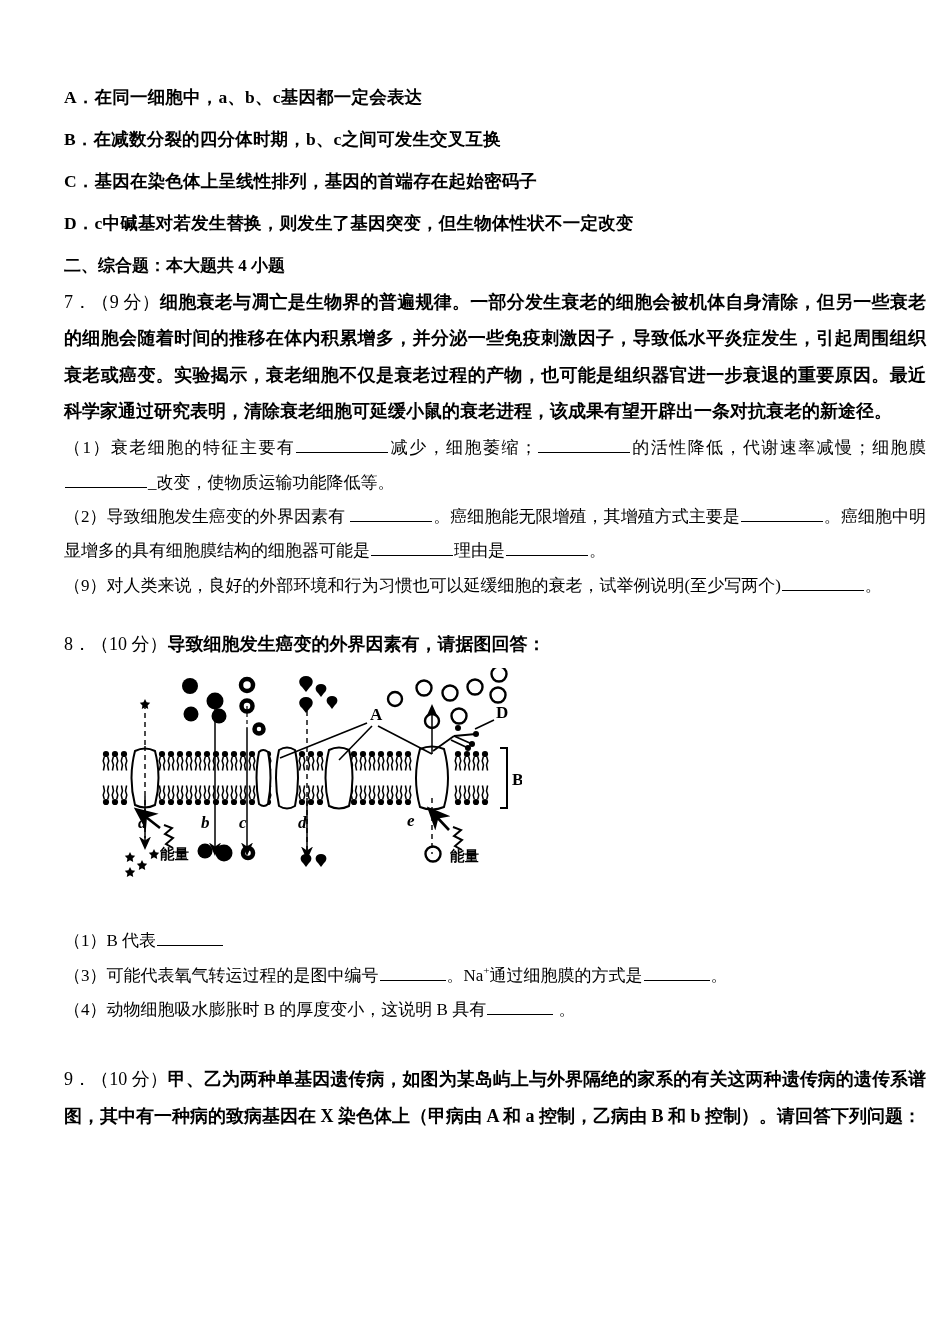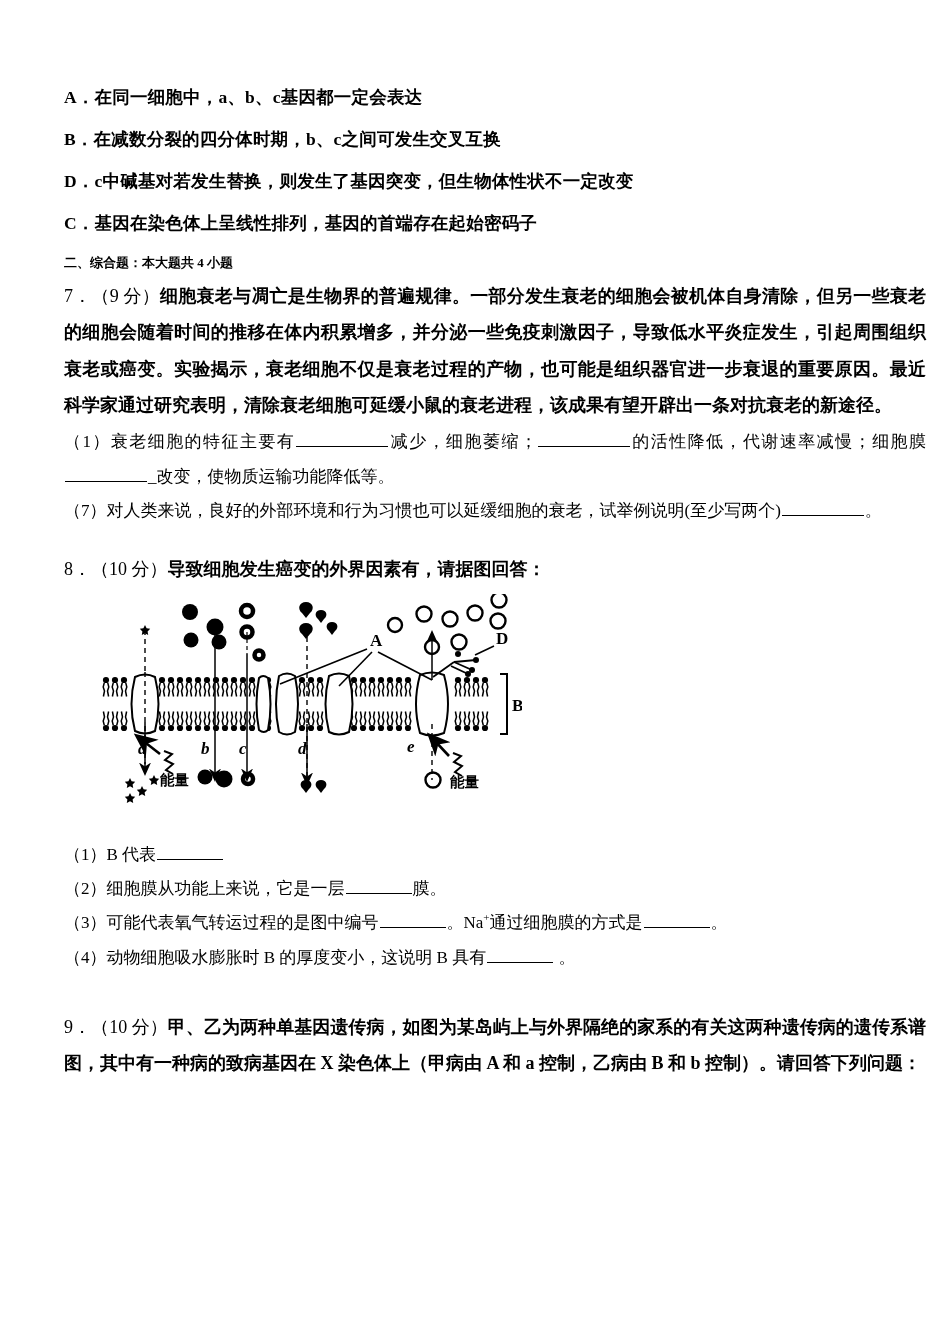--- a/index.html
+++ b/index.html
@@ -35,21 +35,21 @@
     font-weight: bold;
     line-height: 1.55;
     margin: 0 0 15px 0;
     letter-spacing: 0.2px;
   }
   .choice .optlabel {
     font-family: "Liberation Serif", serif;
     font-weight: bold;
   }
   .sec-head {
-    font-size: 13px;
+    font-size: 17px;
     font-weight: bold;
     margin: 10px 0 6px 0;
     line-height: 1.5;
   }
   .qpara {
     font-size: 18px;
     line-height: 2.02;
     margin: 0 0 2px 0;
     text-align: justify;
     font-weight: bold;
@@ -73,21 +73,21 @@
     border-bottom: 1.4px solid #000;
     vertical-align: baseline;
     height: 15px;
     margin: 0 1px;
   }
   .b-sm { width: 66px; }
   .b-md { width: 82px; }
   .b-lg { width: 92px; }
   sup.plus { font-size: 11px; vertical-align: super; }
   .q8-head { margin-top: 23px; }
-  .q8-subs { margin-top: 12px; }
+  .q8-subs { margin-top: 24px; }
   .q9-head { margin-top: 34px; }
 
   
   .figure-wrap {
     position: relative;
     width: 420px;
     height: 232px;
     margin: 6px 0 0 38px;
   }
   .fig-svg { display:block; }
@@ -98,40 +98,43 @@
 <div class="page">
   <div class="content">
 
     <div class="choice">
       <span class="optlabel">A．</span><span>在同一细胞中，a、b、c基因都一定会表达</span>
     </div>
     <div class="choice">
       <span class="optlabel">B．</span><span>在减数分裂的四分体时期，b、c之间可发生交叉互换</span>
     </div>
     <div class="choice">
+      <span class="optlabel">C．</span><span>基因在染色体上呈线性排列，基因的首端存在起始密码子</span>
+    </div>
+    <div class="choice">
       <span class="optlabel">D．</span><span>c中碱基对若发生替换，则发生了基因突变，但生物体性状不一定改变</span>
-    </div>
-    <div class="choice">
-      <span class="optlabel">C．</span><span>基因在染色体上呈线性排列，基因的首端存在起始密码子</span>
     </div>
 
     <div class="sec-head">二、综合题：本大题共 4 小题</div>
 
     <div class="qpara">
       <span class="qnum">7．</span><span class="score">（9 分）</span><span>细胞衰老与凋亡是生物界的普遍规律。一部分发生衰老的细胞会被机体自身清除，但另一些衰老的细胞会随着时间的推移在体内积累增多，并分泌一些免疫刺激因子，导致低水平炎症发生，引起周围组织衰老或癌变。实验揭示，衰老细胞不仅是衰老过程的产物，也可能是组织器官进一步衰退的重要原因。最近科学家通过研究表明，清除衰老细胞可延缓小鼠的衰老进程，该成果有望开辟出一条对抗衰老的新途径。</span>
     </div>
 
     <div class="subq">
       <span>（1）衰老细胞的特征主要有</span><span class="blank b-lg"></span><span>减少，细胞萎缩；</span><span class="blank b-lg"></span><span>的活性降低，代谢速率减慢；细胞膜</span><span class="blank b-md"></span><span>_改变，使物质运输功能降低等。</span>
     </div>
 
-
-
     <div class="subq">
-      <span>（7）对人类来说，良好的外部环境和行为习惯也可以延缓细胞的衰老，试举例说明(至少写两个)</span><span class="blank b-md"></span><span>。</span>
+      <span>（2）导致细胞发生癌变的外界因素有</span>&nbsp;<span class="blank b-md"></span><span>。癌细胞能无限增殖，其增殖方式主要是</span><span class="blank b-md"></span><span>。癌细胞中明显增多的具有细胞膜结构的细胞器可能是</span><span class="blank b-md"></span><span>理由是</span><span class="blank b-md"></span><span>。</span>
+    </div>
+
+
+    <div class="subq">
+      <span>（9）对人类来说，良好的外部环境和行为习惯也可以延缓细胞的衰老，试举例说明(至少写两个)</span><span class="blank b-md"></span><span>。</span>
     </div>
 
     <div class="qpara q8-head">
       <span class="qnum">8．</span><span class="score">（10 分）</span><span>导致细胞发生癌变的外界因素有，请据图回答：</span>
     </div>
 
     <div class="figure-wrap">
       <svg class="fig-svg" width="420" height="232" viewBox="0 0 420 232" xmlns="http://www.w3.org/2000/svg">
         <defs>
 
@@ -347,23 +350,20 @@
           <text x="348" y="193">能量</text>
         </g>
       </svg>
     </div>
 
     <div class="q8-subs">
       <div class="subq">
         <span>（1）B 代表</span><span class="blank b-sm"></span>
       </div>
       <div class="subq">
-        <span>（2）细胞膜从功能上来说，它是一层</span><span class="blank b-sm"></span><span>膜。</span>
-      </div>
-      <div class="subq">
         <span>（3）可能代表氧气转运过程的是图中编号</span><span class="blank b-sm"></span><span>。Na</span><sup class="plus">+</sup><span>通过细胞膜的方式是</span><span class="blank b-sm"></span><span>。</span>
       </div>
       <div class="subq">
         <span>（4）动物细胞吸水膨胀时 B 的厚度变小，这说明 B 具有</span><span class="blank b-sm"></span>&nbsp;<span>。</span>
       </div>
     </div>
 
     <div class="qpara q9-head">
       <span class="qnum">9．</span><span class="score">（10 分）</span><span>甲、乙为两种单基因遗传病，如图为某岛屿上与外界隔绝的家系的有关这两种遗传病的遗传系谱图，其中有一种病的致病基因在 X 染色体上（甲病由 A 和 a 控制，乙病由 B 和 b 控制）。请回答下列问题：</span>
     </div>

